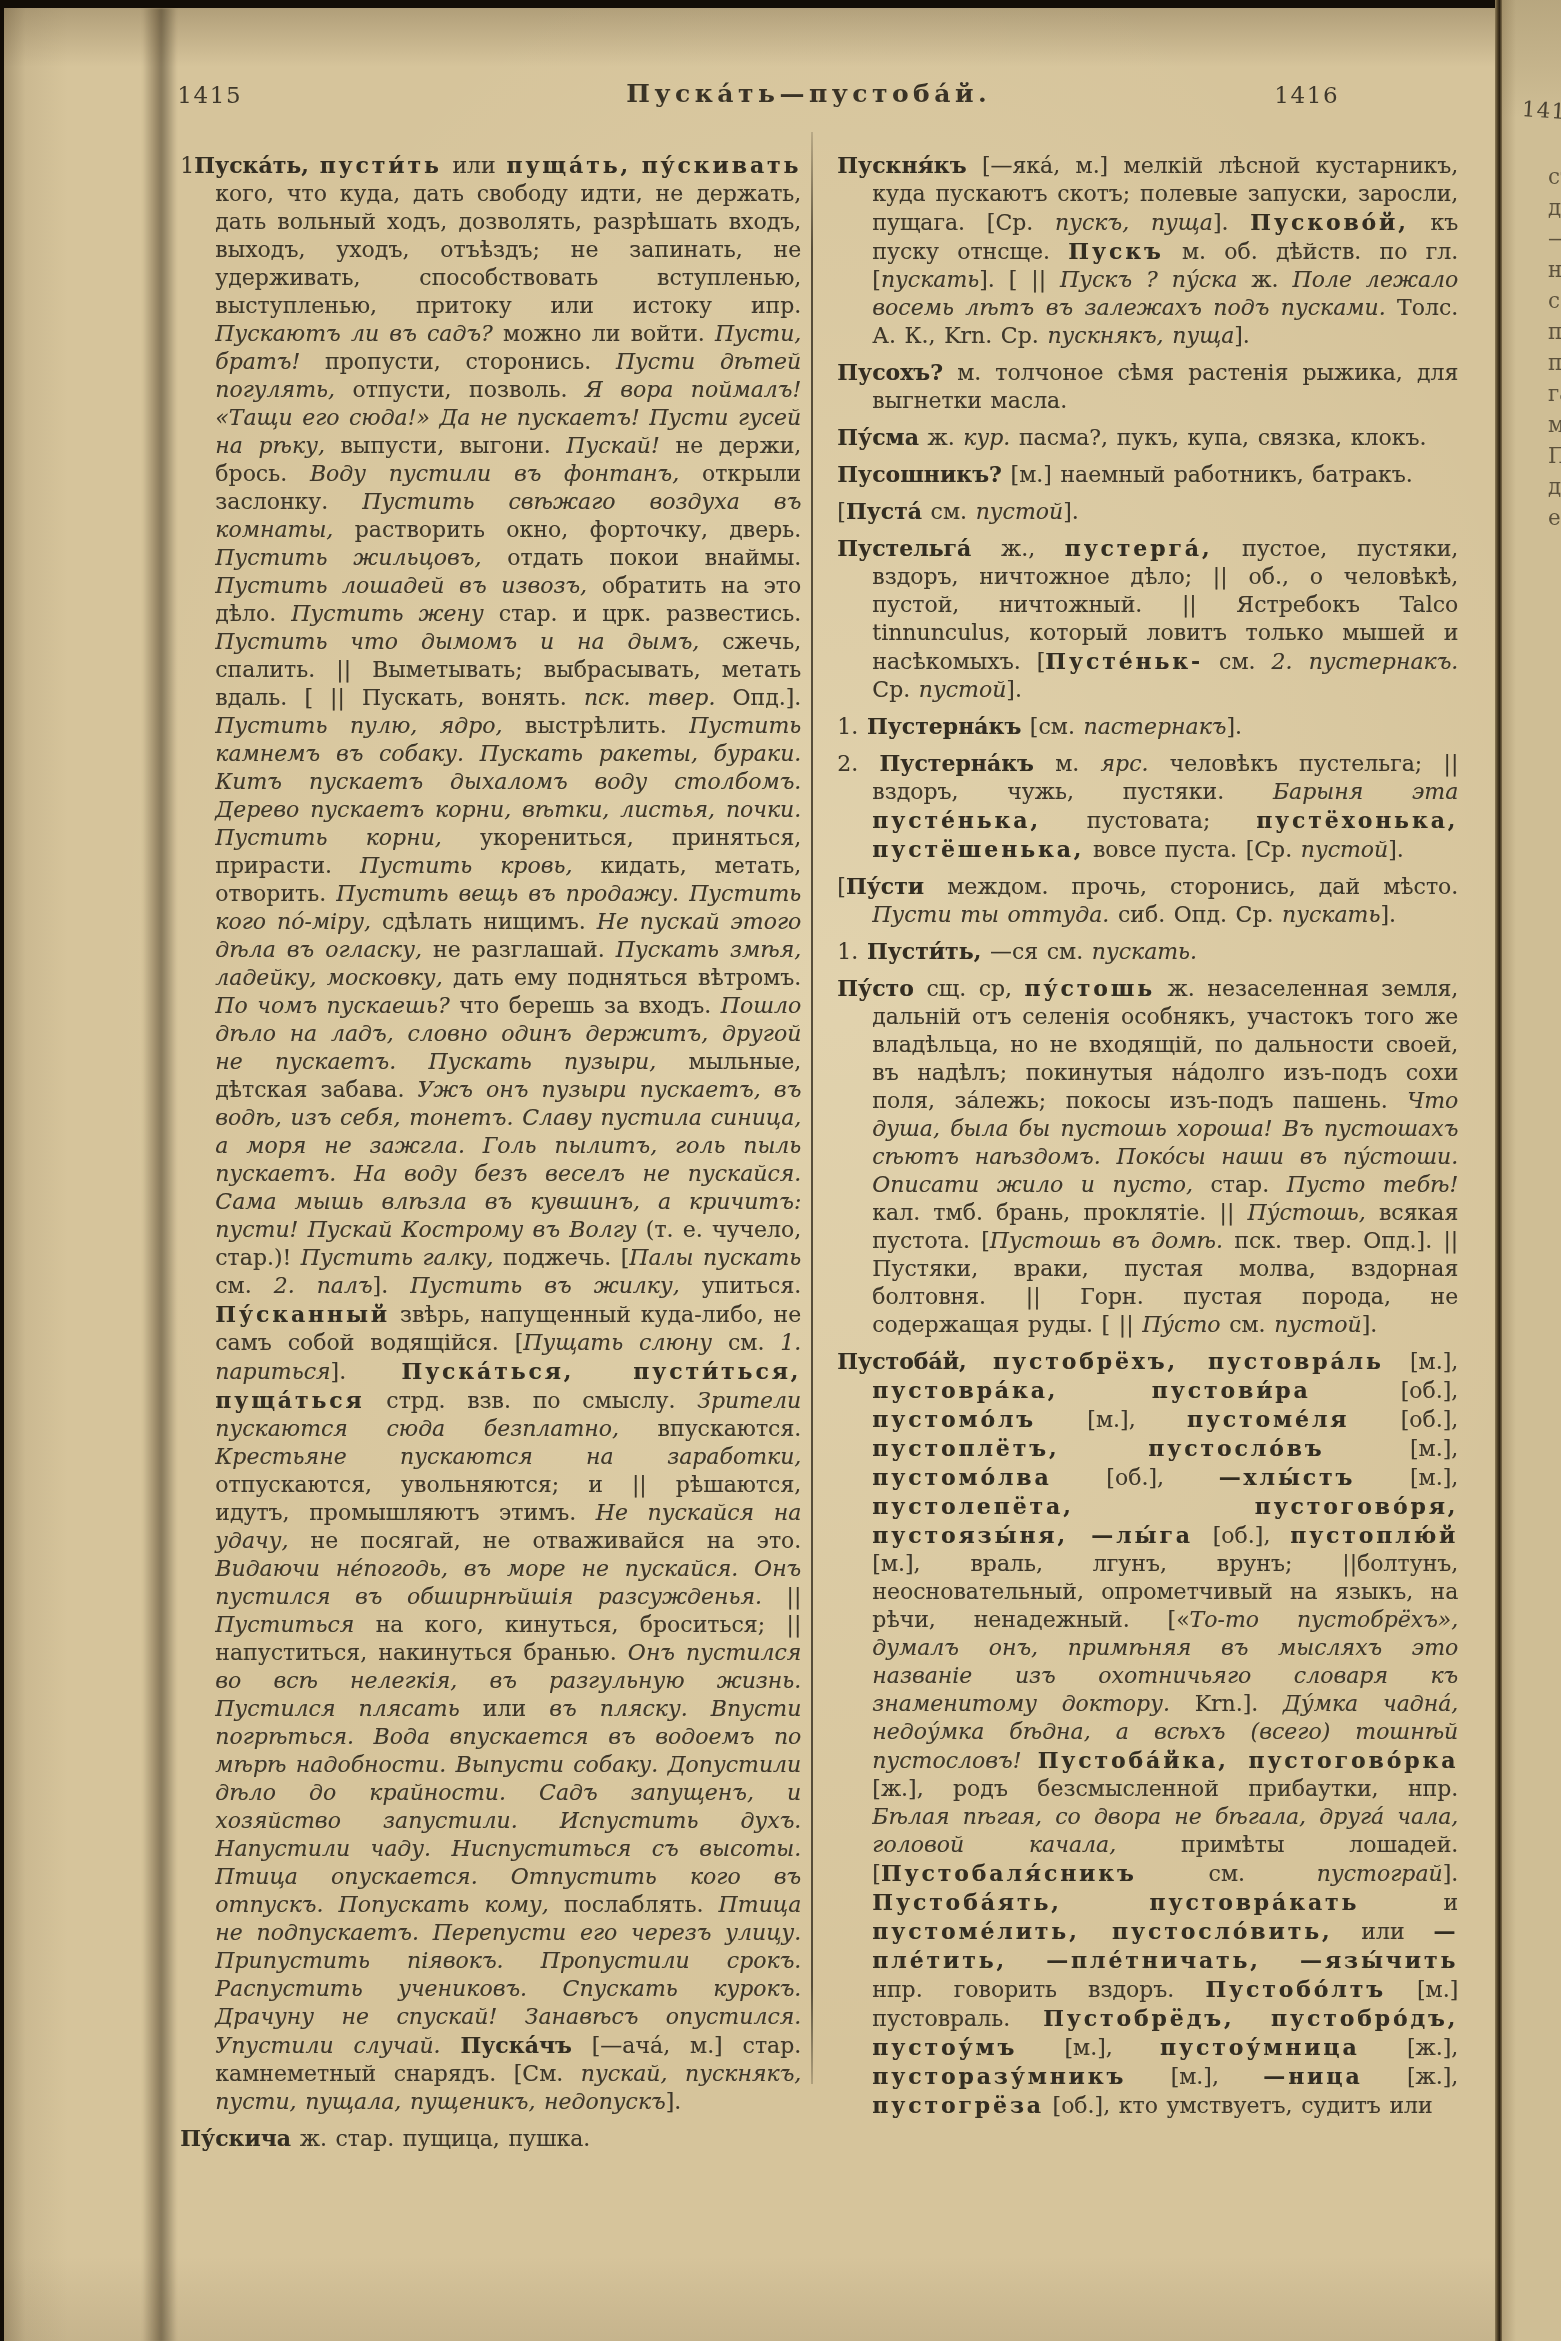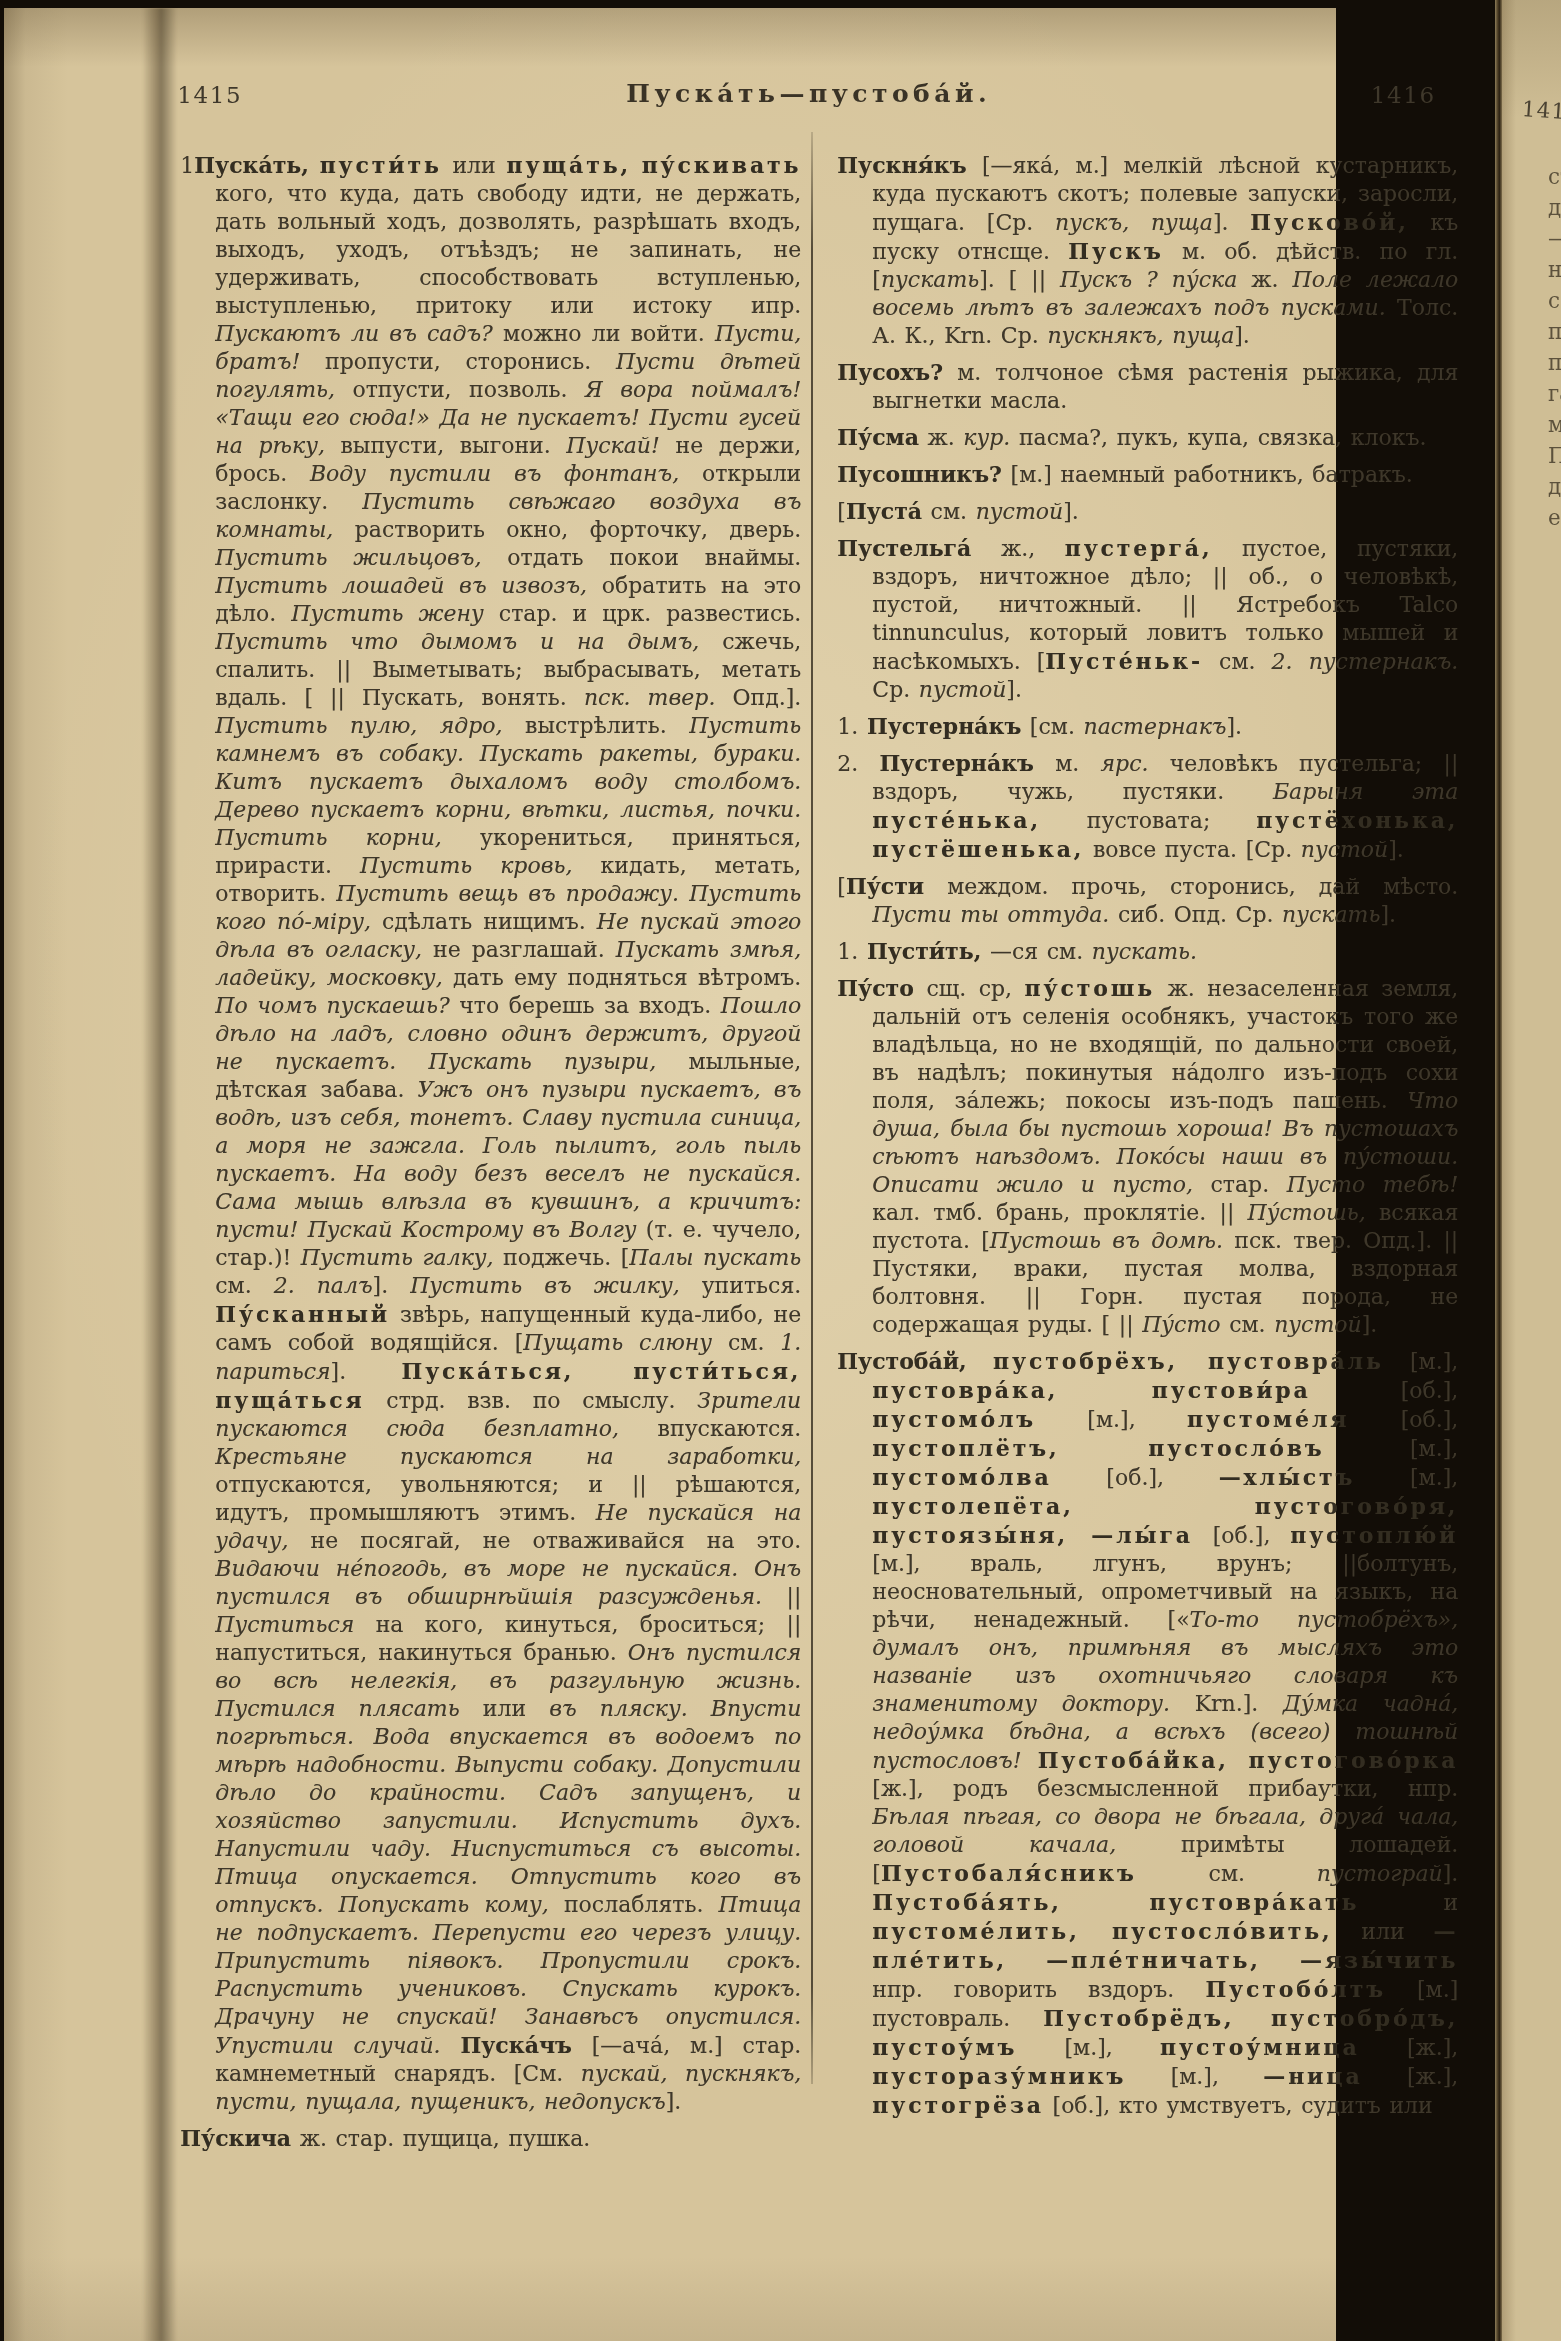--- a/index.html
+++ b/index.html
@@ -3,21 +3,21 @@
 <meta charset="utf-8">
 <style>
   html,body{margin:0;padding:0;}
   body{
     width:1561px;height:2342px;
     background:#120d07;
     position:relative;overflow:hidden;
     font-family:"DejaVu Serif","Liberation Serif",serif;
   }
   .page{
-    position:absolute;left:4.3px;top:7.5px;width:1332px;height:2334px;
+    position:absolute;left:4.3px;top:7.5px;width:1491px;height:2334px;
     background:
       radial-gradient(ellipse 1019px 1501px at 56% 42%, rgba(255,248,222,0.28), rgba(255,248,222,0) 72%),
       linear-gradient(180deg, rgba(80,62,34,0.28) 0px, rgba(80,62,34,0) 59px),
       linear-gradient(90deg, rgba(70,54,28,0.30) 0px, rgba(70,54,28,0.08) 21.4px, rgba(70,54,28,0) 64px),
       linear-gradient(0deg, rgba(80,62,34,0.12) 0px, rgba(80,62,34,0) 86px),
       #d6c49b;
   }
   .gutter-shadow{
     position:absolute;left:138px;top:0;width:35px;height:2334px;
     background:linear-gradient(90deg, rgba(60,45,22,0) 0%, rgba(55,41,20,0.38) 42%, rgba(40,30,14,0.46) 55%, rgba(60,45,22,0) 100%);
@@ -41,21 +41,21 @@
   }
   .edge-frags{position:absolute;left:46px;top:161px;width:14px;}
   .frag{
     height:31px;width:13px;overflow:hidden;
     font-size:21.4px;color:rgba(66,57,40,0.82);line-height:31px;
   }
   .pageno{
     position:absolute;top:74px;font-size:23px;color:#3f382b;letter-spacing:1.6px;
   }
   .pageno.left{left:173px;}
-  .pageno.right{left:1332px;width:134px;text-align:center;}
+  .pageno.right{left:1270px;width:134px;text-align:left;}
   .running-title{
     position:absolute;top:71px;left:483px;width:643px;text-align:center;
     font-size:25px;font-weight:bold;letter-spacing:0.18em;color:#3a3326;
   }
   .col{
     position:absolute;top:135px;
     width:637px;
     text-align:justify;
     color:#3e372a;
   }

